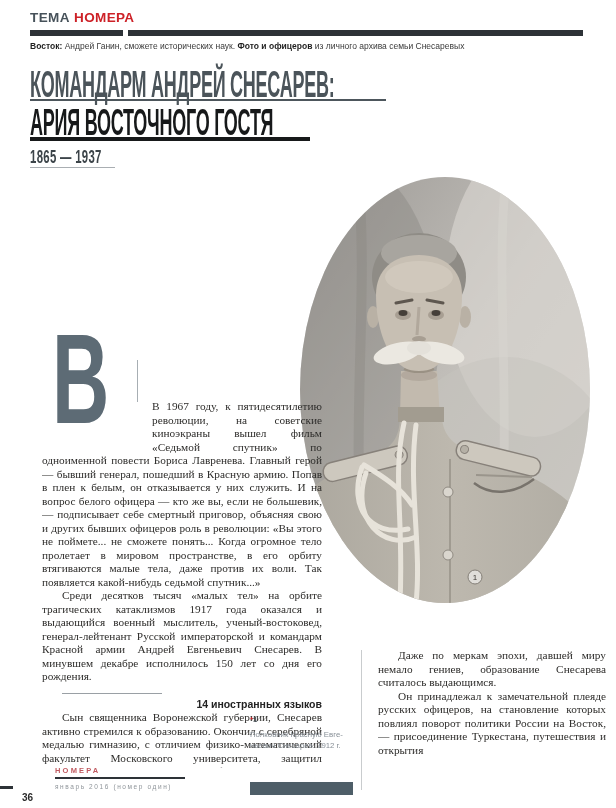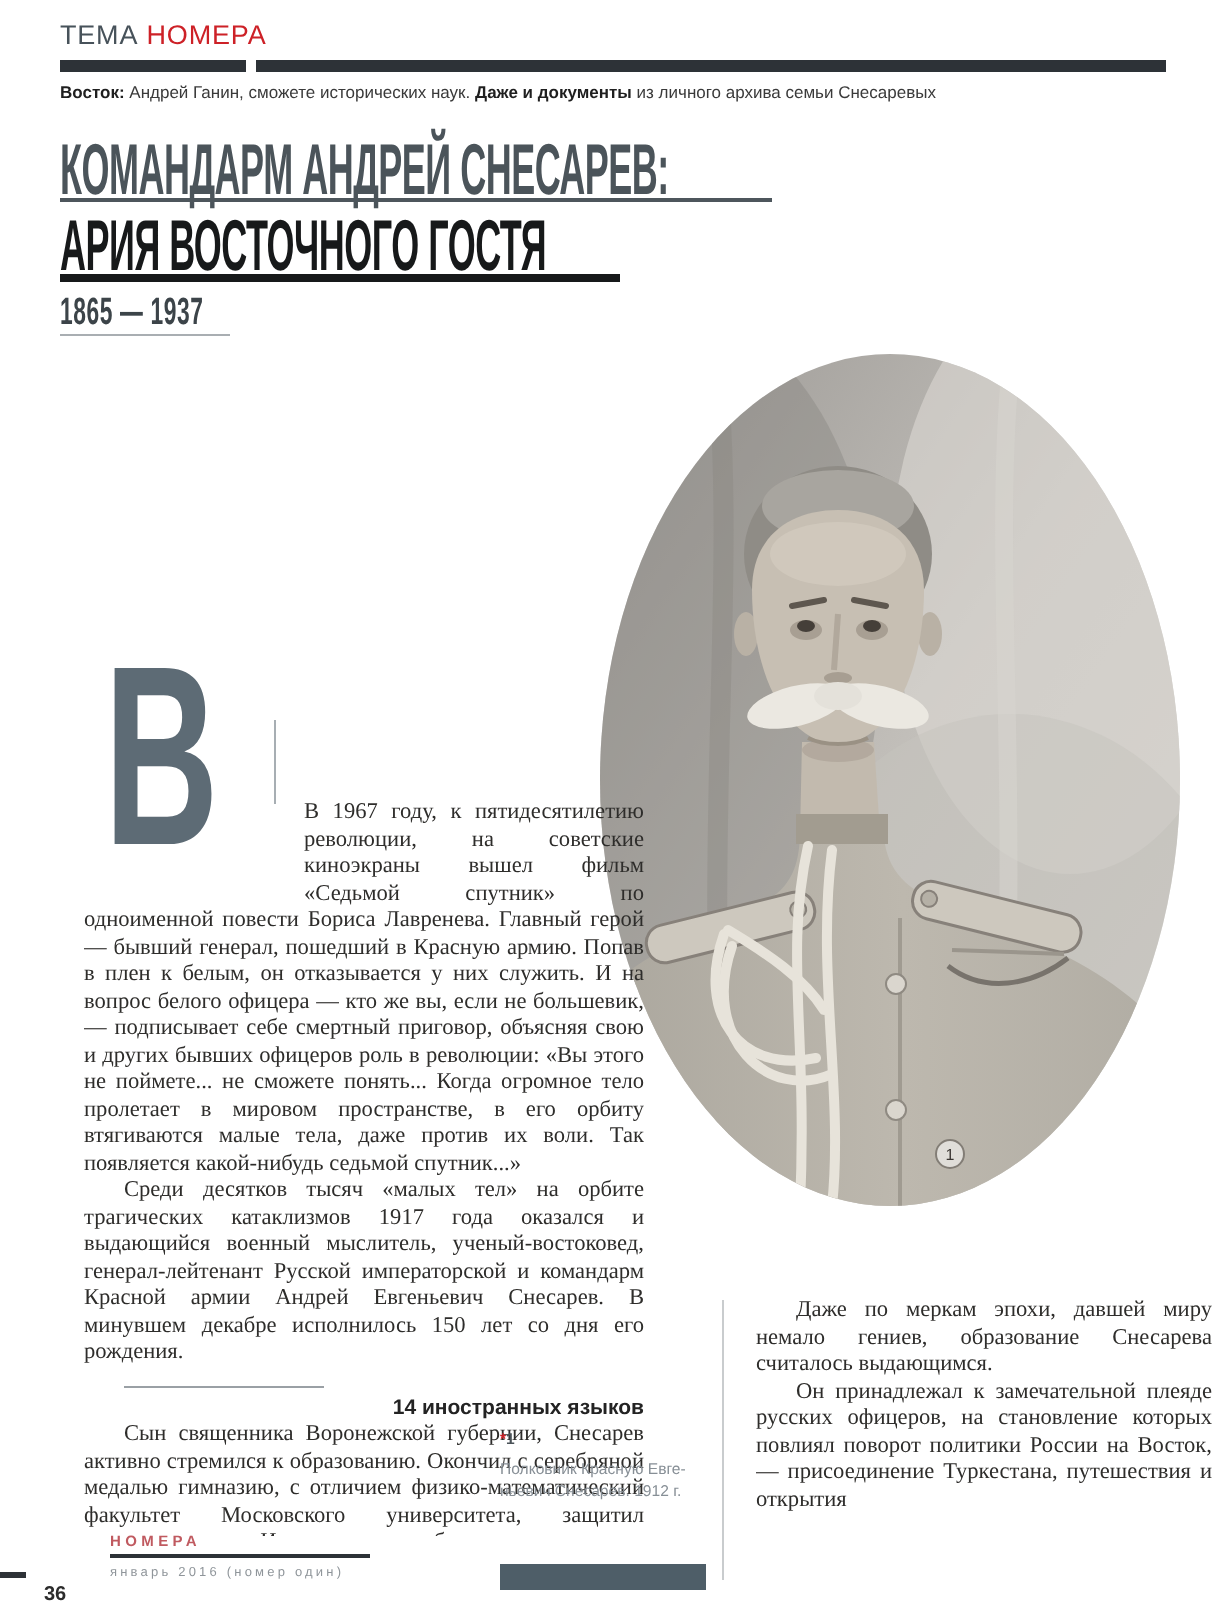--- a/index.html
+++ b/index.html
@@ -1,21 +1,21 @@
 <!DOCTYPE html>
 <html><head>
 <meta charset="utf-8">
 <style>
   html,body{margin:0;padding:0;background:#e9e9e9;}
   .page{position:relative;width:616px;height:808px;background:#ffffff;overflow:hidden;
         font-family:"Liberation Sans",sans-serif;}
   .abs{position:absolute;}
 
   
-  .kicker{left:30px;top:10px;font-size:13.5px;font-weight:normal;letter-spacing:.4px;}
+  .kicker{left:30px;top:10px;font-size:13.5px;font-weight:bold;letter-spacing:.4px;}
   .kicker .k1{color:#47525a;}
   .kicker .k2{color:#cd2127;}
   .hbar{top:30px;height:6px;background:#2d3237;}
   .byline{left:30px;top:41px;font-size:8.5px;color:#3a3a3a;}
   .byline b{color:#1f1f1f;}
 
   
   .cond{display:inline-block;transform-origin:0 0;font-weight:bold;white-space:nowrap;}
   .t1{left:30px;top:64px;font-size:36px;transform:scaleX(.5);letter-spacing:-.5px;color:#4b545a;}
   .t2{left:30px;top:102px;font-size:36px;transform:scaleX(.5);letter-spacing:-.5px;color:#17191a;}
@@ -61,21 +61,21 @@
 
   <div class="abs kicker">
     <span class="k1">ТЕМА</span>
     <span class="k2">НОМЕРА</span>
   </div>
   <div class="abs hbar" style="left:30px;width:93px;"></div>
   <div class="abs hbar" style="left:128px;width:455px;"></div>
   <div class="abs byline">
     <b>Восток:</b>
     <span>Андрей Ганин, сможете исторических наук.</span>
-    <b>Даже и документы</b>
+    <b>Фото и офицеров</b>
     <span>из личного архива семьи Снесаревых</span>
   </div>
 
   <div class="abs t1 cond">КОМАНДАРМ АНДРЕЙ СНЕСАРЕВ:</div>
   <div class="abs u1"></div>
   <div class="abs t2 cond">АРИЯ ВОСТОЧНОГО ГОСТЯ</div>
   <div class="abs u2"></div>
   <div class="abs years cond">1865 — 1937</div>
   <div class="abs u3"></div>
 

